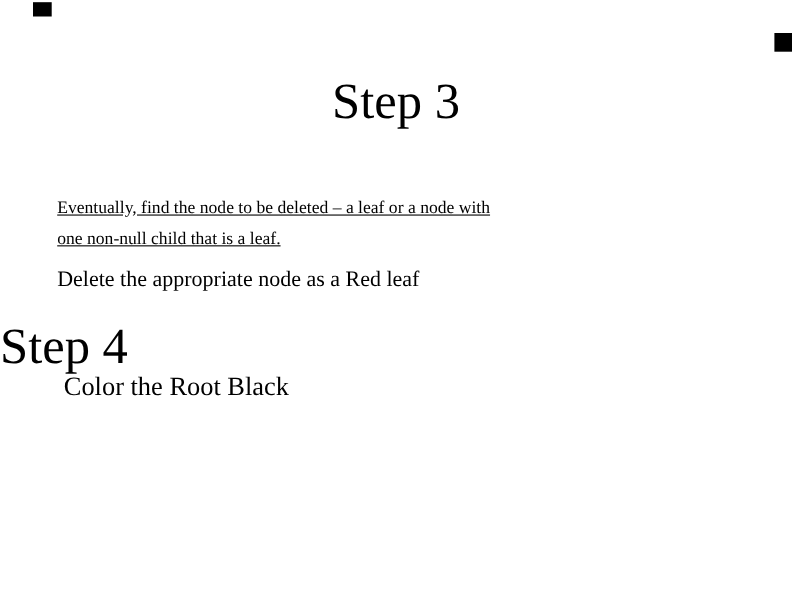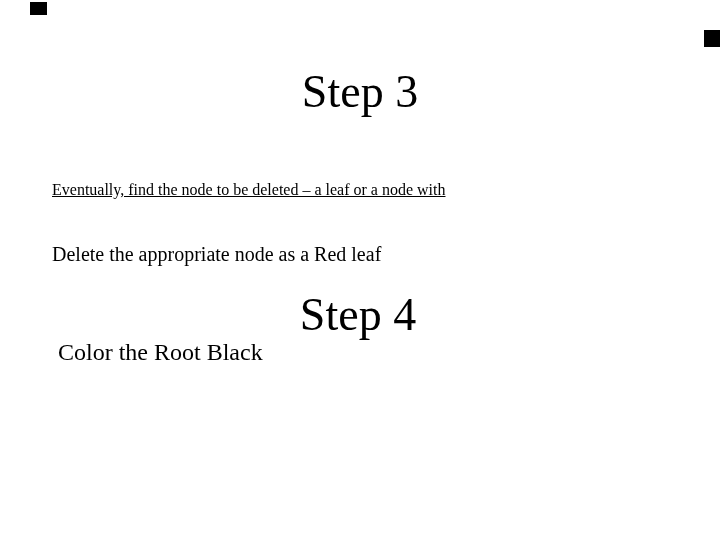--- a/index.html
+++ b/index.html
@@ -23,21 +23,21 @@
     text-align: center;
     font-size: 46px;
     line-height: 50px;
     white-space: nowrap;
   }
   .slide-title-2 {
     position: absolute;
     left: 0;
     top: 290px;
     width: 716px;
-    text-align: center;
+    text-align: left;
     font-size: 46px;
     line-height: 50px;
     white-space: nowrap;
   }
   .body-para-1 {
     position: absolute;
     left: 52px;
     top: 176px;
     font-size: 16px;
     line-height: 27.5px;
@@ -77,20 +77,21 @@
 
   <div class="corner-mark tl"></div>
   <div class="corner-mark tr"></div>
   <div class="corner-mark bl"></div>
   <div class="corner-mark br"></div>
 
   <div class="slide-title">Step 3</div>
 
   <div class="body-para-1">
     <div>Eventually, find the node to be deleted – a leaf or a node with</div>
+    <div>one non-null child that is a leaf.</div>
   </div>
 
   <div class="body-para-2">Delete the appropriate node as a Red leaf</div>
 
   <div class="slide-title-2">Step 4</div>
 
   <div class="body-2">Color the Root Black</div>
 
 </div>
 

